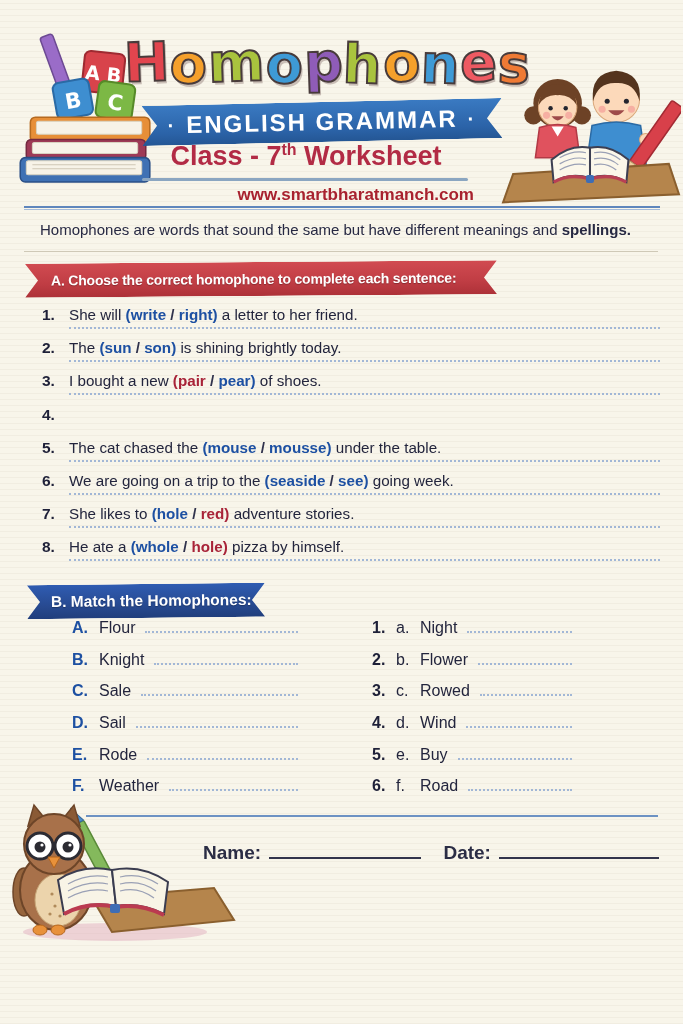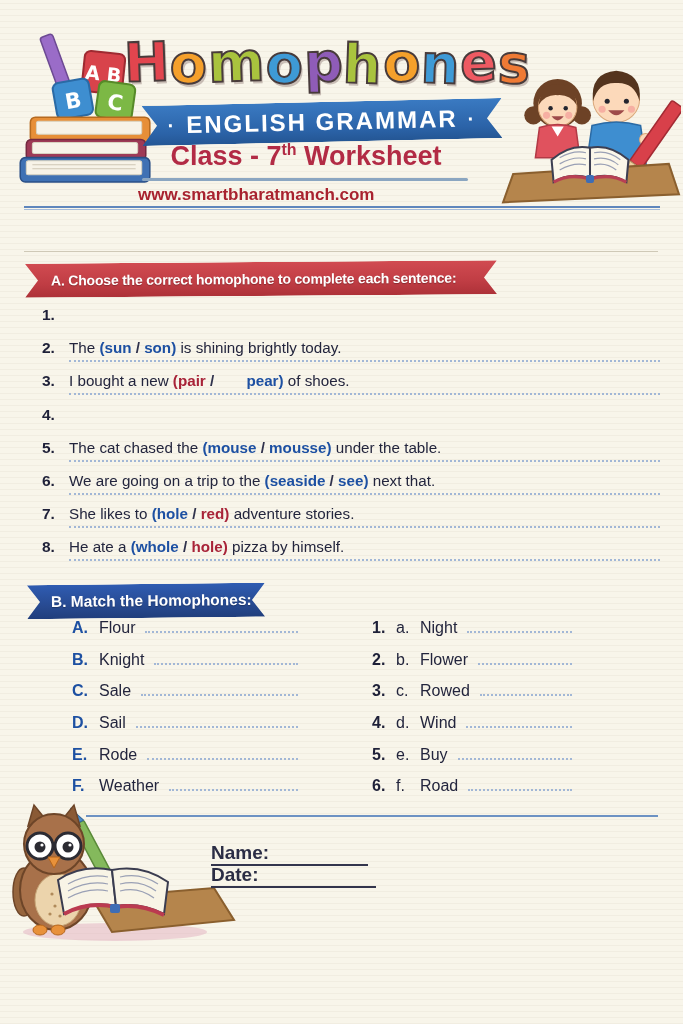--- a/index.html
+++ b/index.html
@@ -39,21 +39,21 @@
   .ribbon .dot { font-size:20px; }
 
   .class-line {
     position:absolute; left:138px; top:141px; width:336px; text-align:center;
     color:#b22b45; font-weight:bold; font-size:27px; white-space:nowrap;
   }
   .class-line sup { font-size:16px; }
   .class-underline { position:absolute; left:142px; top:178px; width:326px; height:3px;
     background:#8ba6c1; border-radius:3px; }
   .website {
-    position:absolute; left:138px; top:185px; width:336px; text-align:left;
+    position:absolute; left:138px; top:185px; width:336px; text-align:right;
     color:#a8222f; font-weight:bold; font-size:17px; white-space:nowrap;
   }
   .header-sep { position:absolute; left:24px; top:206px; width:636px; height:4px;
     border-top:2px solid #5f86bc; border-bottom:1px solid #a5bbd9; }
 
   
   .intro { position:absolute; left:40px; top:221px; width:612px; font-size:15px;
     color:#272943; white-space:nowrap; }
   .intro b { font-weight:bold; }
   .intro-sep { position:absolute; left:24px; top:251px; width:634px; height:1px; background:#cfc9b7; }
@@ -89,21 +89,21 @@
   .m-row { display:flex; align-items:baseline; height:31.7px; font-size:16px; }
   .m-key { width:27px; color:#1d50a2; font-weight:bold; }
   .m-num { width:24px; color:#1e2038; font-weight:bold; }
   .m-sub { width:24px; color:#23253d; }
   .m-word { padding-right:10px; color:#23253d; }
   .m-blank { flex:1; border-bottom:2px dotted #a2b7d6; margin-bottom:-3px; }
 
   
   .bottom-sep { position:absolute; left:86px; top:815px; width:572px; height:2px; background:#6d92c3; }
   .namedate { position:absolute; left:203px; top:842px; width:456px;
-    display:flex; align-items:baseline; font-size:19px; font-weight:bold; color:#2b2d45;flex-direction:column; }
+    display:flex; align-items:baseline; font-size:19px; font-weight:bold; color:#2b2d45; }
   .nd-line { border-bottom:2px solid #33354d; margin-bottom:-2px; }
   .nd-line.name { width:157px; margin-left:8px; margin-right:22px; }
   .nd-line.date { width:165px; margin-left:8px; }
 </style>
 </head>
 <body>
 
 <div class="page">
 
   <svg class="illus-books" viewBox="0 0 152 162">
@@ -190,45 +190,49 @@
       <path d="M52,108 Q70,92 90,96 L90,126 Q70,120 54,130 Z" fill="#fbf7ea" stroke="#3d3f52" stroke-width="2"></path>
       <path d="M90,96 Q110,92 128,108 L126,130 Q110,120 90,126 Z" fill="#fbf7ea" stroke="#3d3f52" stroke-width="2"></path>
       <path d="M60,106 Q74,98 86,101 M60,112 Q74,104 86,107 M60,118 Q74,110 86,113 M94,101 Q108,98 120,108 M94,107 Q108,104 118,113 M94,113 Q106,110 116,118" stroke="#9aa0b5" stroke-width="1.2" fill="none"></path>
       <path d="M54,130 Q70,121 90,127 Q110,121 126,130" stroke="#b84054" stroke-width="3" fill="none"></path>
       <rect x="86" y="123" width="8" height="8" rx="2" fill="#3e6db5"></rect>
     </g>
   </svg>
 
   <div class="header-sep"></div>
 
+  <div class="intro">
+    <span>Homophones are words that sound the same but have different meanings and </span><b>spellings.</b>
+  </div>
   <div class="intro-sep"></div>
 
   <div class="banner banner-a">A. Choose the correct homophone to complete each sentence:</div>
   <div class="sentences">
       <div class="sent-row">
         <span class="sent-num">1.</span>
+        <div class="sent-line"><span>She will </span><span class="opt" style="color: rgb(29, 80, 162);">(</span><span class="opt" style="color: rgb(29, 80, 162);">write</span><span class="slash"> / </span><span class="opt" style="color: rgb(29, 80, 162);">right</span><span class="opt" style="color: rgb(29, 80, 162);">)</span><span> a letter to her friend.</span></div>
       </div>
       <div class="sent-row">
         <span class="sent-num">2.</span>
         <div class="sent-line"><span>The </span><span class="opt" style="color: rgb(29, 80, 162);">(</span><span class="opt" style="color: rgb(29, 80, 162);">sun</span><span class="slash"> / </span><span class="opt" style="color: rgb(29, 80, 162);">son</span><span class="opt" style="color: rgb(29, 80, 162);">)</span><span> is shining brightly today.</span></div>
       </div>
       <div class="sent-row">
         <span class="sent-num">3.</span>
-        <div class="sent-line"><span>I bought a new </span><span class="opt" style="color: rgb(168, 35, 56);">(</span><span class="opt" style="color: rgb(168, 35, 56); text-align: center;">pair</span><span class="slash"> / </span><span class="opt" style="color: rgb(29, 80, 162); margin-left: 28px;">pear</span><span class="opt" style="color: rgb(29, 80, 162);">)</span><span> of shoes.</span></div>
+        <div class="sent-line"><span>I bought a new </span><span class="opt" style="color: rgb(168, 35, 56);">(</span><span class="opt" style="color: rgb(168, 35, 56); text-align: center;">pair</span><span class="slash"> / </span><span class="opt" style="color: rgb(29, 80, 162);">pear</span><span class="opt" style="color: rgb(29, 80, 162);">)</span><span> of shoes.</span></div>
       </div>
       <div class="sent-row">
         <span class="sent-num">4.</span>
       </div>
       <div class="sent-row">
         <span class="sent-num">5.</span>
         <div class="sent-line"><span>The cat chased the </span><span class="opt" style="color: rgb(29, 80, 162);">(</span><span class="opt" style="color: rgb(29, 80, 162);">mouse</span><span class="slash"> / </span><span class="opt" style="color: rgb(29, 80, 162);">mousse</span><span class="opt" style="color: rgb(29, 80, 162);">)</span><span> under the table.</span></div>
       </div>
       <div class="sent-row">
         <span class="sent-num">6.</span>
-        <div class="sent-line"><span>We are going on a trip to the </span><span class="opt" style="color: rgb(29, 80, 162);">(</span><span class="opt" style="color: rgb(29, 80, 162);">seaside</span><span class="slash"> / </span><span class="opt" style="color: rgb(29, 80, 162);">see</span><span class="opt" style="color: rgb(29, 80, 162);">)</span><span> next that.</span></div>
+        <div class="sent-line"><span>We are going on a trip to the </span><span class="opt" style="color: rgb(29, 80, 162);">(</span><span class="opt" style="color: rgb(29, 80, 162);">seaside</span><span class="slash"> / </span><span class="opt" style="color: rgb(29, 80, 162);">see</span><span class="opt" style="color: rgb(29, 80, 162);">)</span><span> going week.</span></div>
       </div>
       <div class="sent-row">
         <span class="sent-num">7.</span>
         <div class="sent-line"><span>She likes to </span><span class="opt" style="color: rgb(29, 80, 162);">(</span><span class="opt" style="color: rgb(29, 80, 162);">hole</span><span class="slash"> / </span><span class="opt" style="color: rgb(168, 35, 56);">red</span><span class="opt" style="color: rgb(168, 35, 56);">)</span><span> adventure stories.</span></div>
       </div>
       <div class="sent-row">
         <span class="sent-num">8.</span>
         <div class="sent-line"><span>He ate a </span><span class="opt" style="color: rgb(29, 80, 162);">(</span><span class="opt" style="color: rgb(29, 80, 162);">whole</span><span class="slash"> / </span><span class="opt" style="color: rgb(168, 35, 56);">hole</span><span class="opt" style="color: rgb(168, 35, 56);">)</span><span> pizza by himself.</span></div>
       </div>
     </div>

